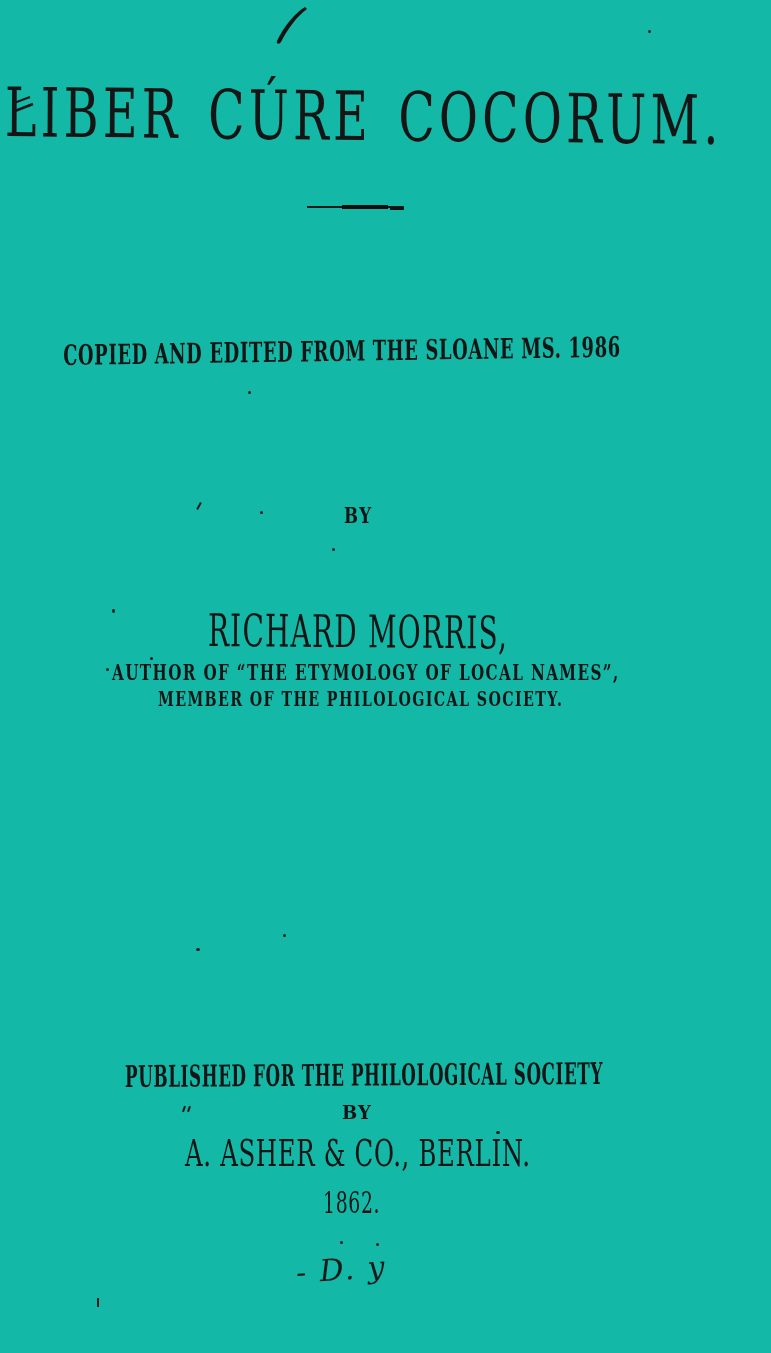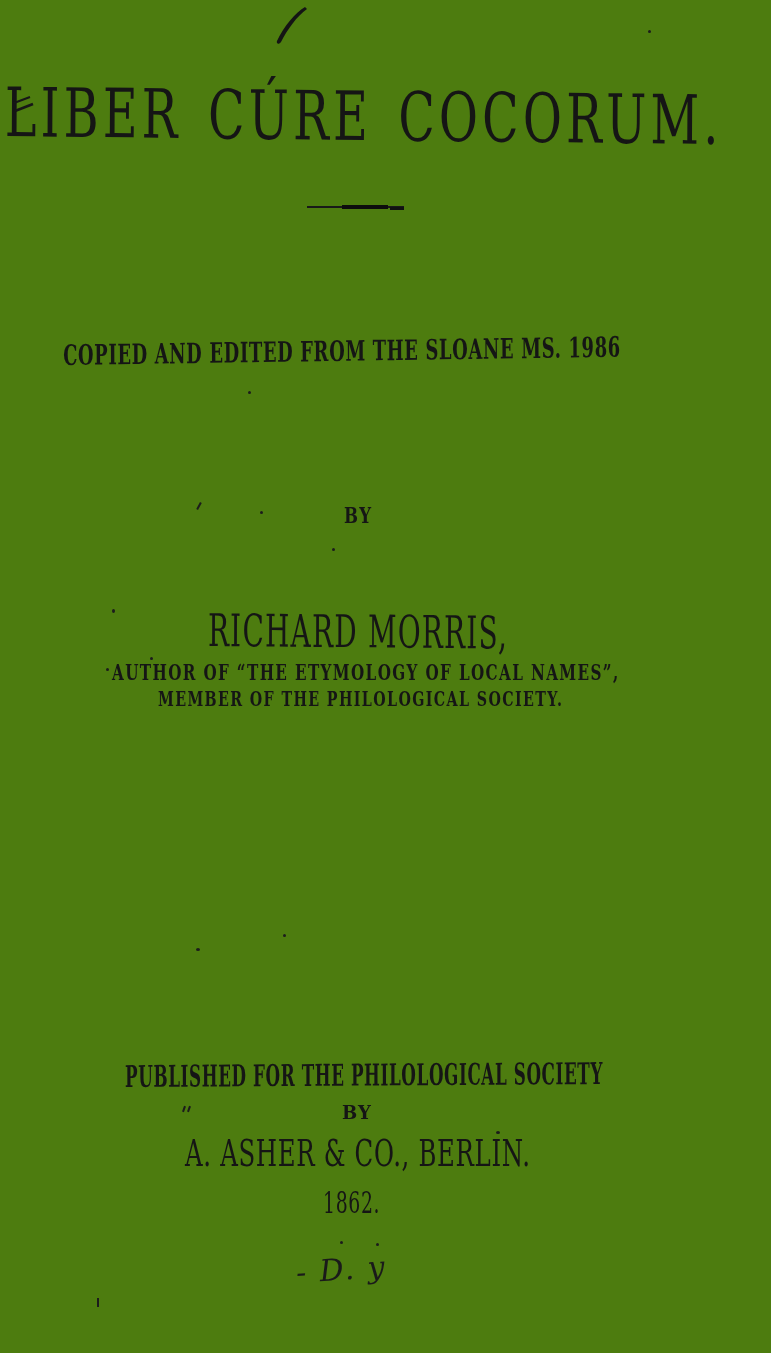--- a/index.html
+++ b/index.html
@@ -1,20 +1,20 @@
 <!DOCTYPE html>
 <html><head>
 <meta charset="utf-8">
 <style>
   html, body { margin: 0; padding: 0; background: #ffffff; }
   .page {
     position: relative;
     width: 771px;
     height: 1353px;
-    background: #4d7c0f;
+    background: #14b8a6;
     overflow: hidden;
     font-family: "DejaVu Serif", "Liberation Serif", serif;
     color: #151515;
   }
   .tl {
     position: absolute;
     white-space: nowrap;
     line-height: 1;
     transform-origin: left top;
     color: #151515;

